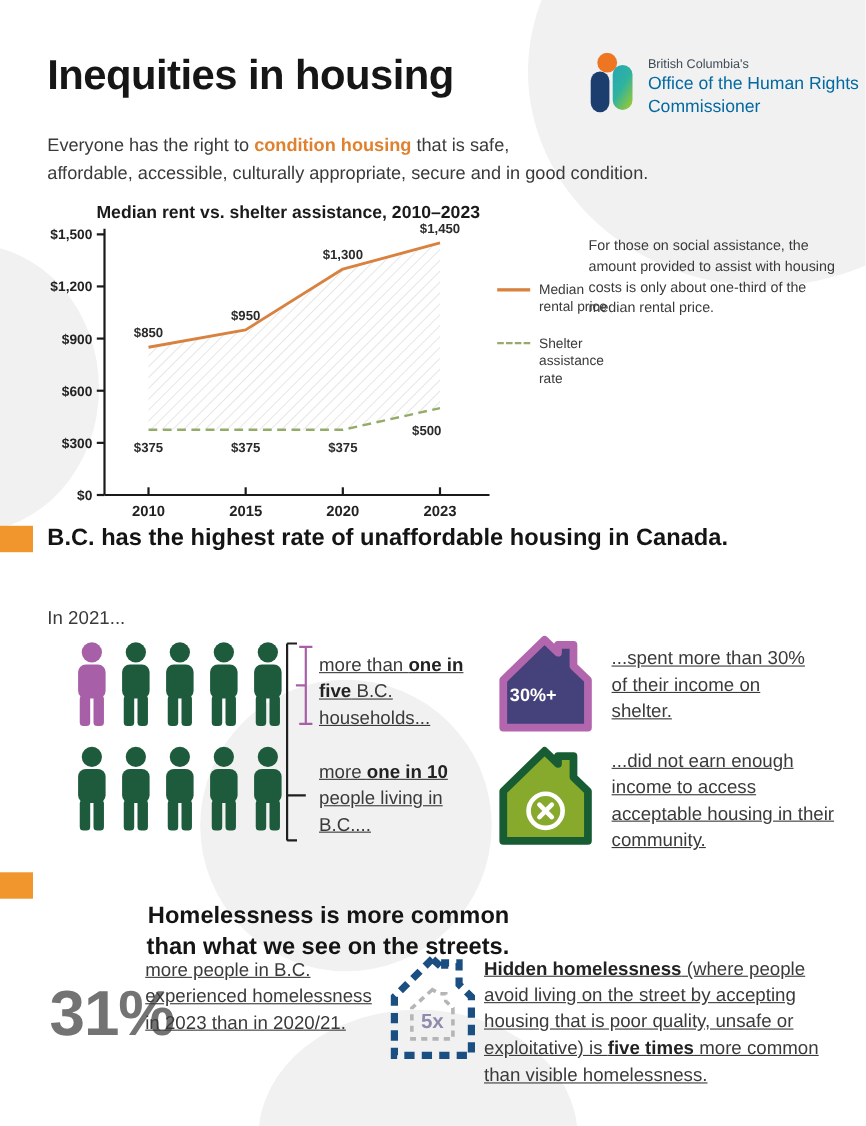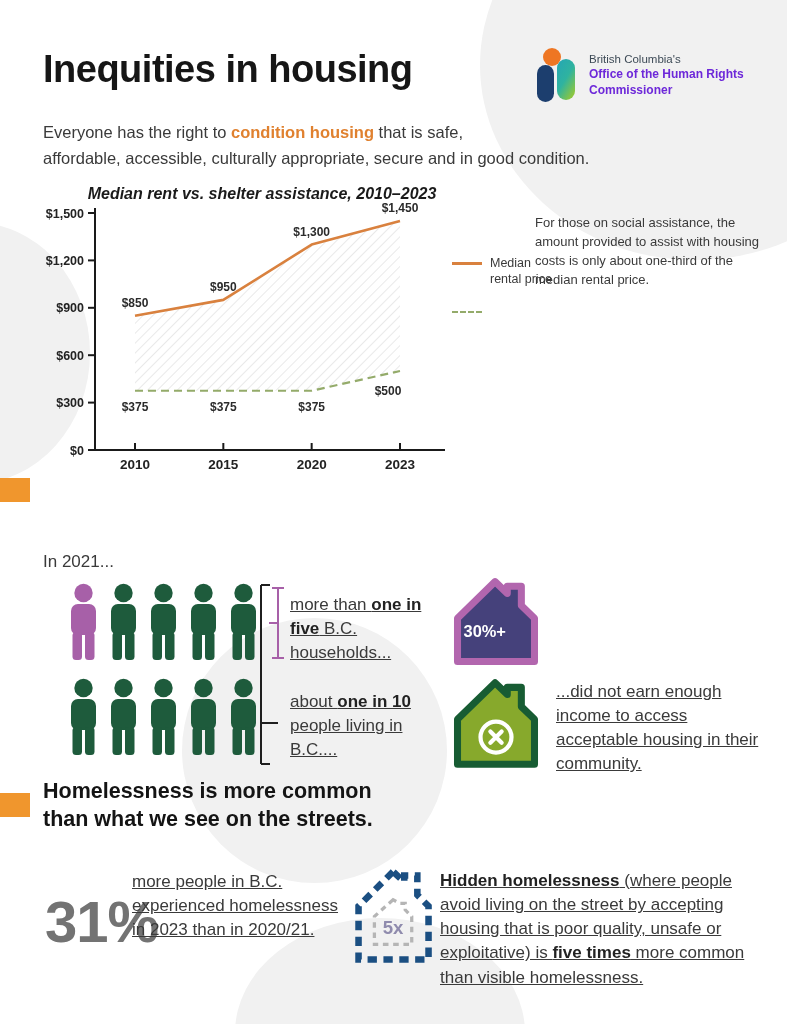--- a/index.html
+++ b/index.html
@@ -9,27 +9,27 @@
     background:#ffffff; overflow:hidden;
     font-family:"Liberation Sans", sans-serif; color:#3d3d3d;
   }
   .blob { position:absolute; background:#f1f1f1; border-radius:50%; }
   .abs { position:absolute; }
 
   h1.title { font-size:38px; font-weight:800; color:#161616; letter-spacing:-0.5px; }
 
   .logo-wrap { display:flex; gap:9px; align-items:flex-start; }
   .logo-text { font-size:11.5px; line-height:1.3; color:#3d4a56; padding-top:4px; }
-  .logo-text .b { font-weight:bold; color:#6d28d9; font-size:12px; }
+  .logo-text .b { font-weight:normal; color:#0369a1; font-size:16px; }
 
   .intro { font-size:16.5px; line-height:1.55; color:#3a3a3a; }
   .intro .hl { color:#e0812f; font-weight:bold; }
   .intro .l2 { display:block; }
 
-  .chart-title { font-size:16px; font-weight:bold; color:#1a1a1a; text-align:center; width:380px;font-style:italic; }
+  .chart-title { font-size:16px; font-weight:bold; color:#1a1a1a; text-align:center; width:380px; }
   svg text { font-family:"Liberation Sans", sans-serif; }
 
   .legend { display:flex; flex-direction:column; gap:16px; width:110px; }
   .legend-item { display:flex; gap:8px; }
   .legend-swatch { width:30px; flex:0 0 30px; height:0; margin-top:7px; }
   .legend-swatch.solid  { border-top:3px solid #d9813e; }
   .legend-swatch.dashed { border-top:2.5px dashed #94ab6a; }
   .legend-label { font-size:12.5px; line-height:1.3; color:#3a3a3a; width:68px; }
 
   .aside-text { font-size:13px; line-height:1.45; color:#3a3a3a; width:237px; }
@@ -125,26 +125,28 @@
         <text x="347.99" y="195" text-anchor="middle" font-size="12" font-weight="bold" fill="#2b2b2b">$500</text>
       </svg></div>
 
   <div class="legend abs" style="left:452px; top:255px;">
     <div class="legend-item">
       <div class="legend-swatch solid"></div>
       <div class="legend-label">Median rental price</div>
     </div>
     <div class="legend-item">
       <div class="legend-swatch dashed"></div>
+      <div class="legend-label">Shelter assistance rate</div>
     </div>
   </div>
 
   <p class="aside-text abs" style="left:535px; top:214px;">For those on social assistance, the amount provided to assist with housing costs is only about one-third of the median rental price.</p>
 
   <div class="bullet" style="top:478px;"></div>
+  <h2 class="sec-heading abs" style="left:43px; top:474px; width:700px;">B.C. has the highest rate of unaffordable housing in Canada.</h2>
   <p class="body-text abs" style="left:43px; top:550px;">In 2021...</p>
 
   <div class="people-row abs" id="people-row-1" style="left:65px; top:583px;">
       <svg width="37" height="78" viewBox="0 0 37 78">
     <circle cx="18.5" cy="10" r="9.2" fill="#a760a8"></circle>
     <rect x="6" y="21" width="25" height="31" rx="7" fill="#a760a8"></rect>
     <rect x="7.5" y="49" width="9.5" height="28" rx="3.5" fill="#a760a8"></rect>
     <rect x="20" y="49" width="9.5" height="28" rx="3.5" fill="#a760a8"></rect>
   </svg>
       <svg width="37" height="78" viewBox="0 0 37 78">
@@ -219,42 +221,43 @@
       <line x1="6" y1="2" x2="18" y2="2"></line>
       <line x1="6" y1="72" x2="18" y2="72"></line>
       <line x1="3" y1="37" x2="12" y2="37"></line>
     </g>
   </svg>
 
   <p class="caption abs" style="left:290px; top:593px; width:140px;">
     <span>more than </span><b>one in five</b><span> B.C. households...</span>
   </p>
   <p class="caption abs" style="left:290px; top:690px; width:140px;">
-    <span>about </span><b>one in 10</b><span> people living in B.C....</span>
+    <span>more </span><b>one in 10</b><span> people living in B.C....</span>
   </p>
 
   <div class="house-row abs" style="left:450px; top:575px;">
     <svg width="92" height="94" viewBox="0 0 98 100">
       <path d="M48 7 L8 46 L8 92 L90 92 L90 46 L76 32.5 L76 12 L61 12 L61 19.5 Z" fill="#45417b" stroke="#b266ae" stroke-width="7.5" stroke-linejoin="round"></path>
       <text x="37" y="66" text-anchor="middle" font-size="17.5" font-weight="bold" fill="#ffffff">30%+</text>
     </svg>
+    <p class="caption" style="width:190px; padding-top:12px;">...spent more than 30% of their income on shelter.</p>
   </div>
 
   <div class="house-row abs" style="left:450px; top:675px;">
     <svg width="92" height="97" viewBox="0 0 98 103">
       <path d="M48 8 L8 47 L8 95 L90 95 L90 47 L76 33.5 L76 13 L61 13 L61 20.5 Z" fill="#87a92c" stroke="#175c33" stroke-width="7.5" stroke-linejoin="round"></path>
       <circle cx="49" cy="66" r="16.5" fill="none" stroke="#ffffff" stroke-width="4.5"></circle>
       <line x1="43" y1="60" x2="55" y2="72" stroke="#ffffff" stroke-width="4.5" stroke-linecap="round"></line>
       <line x1="55" y1="60" x2="43" y2="72" stroke="#ffffff" stroke-width="4.5" stroke-linecap="round"></line>
     </svg>
     <p class="caption" style="width:215px; padding-top:5px;">...did not earn enough income to access acceptable housing in their community.</p>
   </div>
 
   <div class="bullet" style="top:793px;"></div>
-  <h2 class="sec-heading abs" style="left:43px; top:777px; width:420px;">
+  <h2 class="sec-heading abs" style="left:43px; top:818px; width:420px;text-align:right;">
     <span>Homelessness is more common</span><br>
     <span>than what we see on the streets.</span>
   </h2>
 
   <div class="stat-number abs" style="left:45px; top:888px;">31%</div>
   <p class="caption abs" style="left:132px; top:870px; width:212px;">more people in B.C. experienced homelessness in 2023 than in 2020/21.</p>
 
   <svg class="abs" style="left:352px; top:866px;" width="84" height="100" viewBox="0 0 90 107">
     <path d="M44 6 L7 43 L7 100 L82 100 L82 43 L70 31 L70 10 L56 10 L56 17 Z" fill="none" stroke="#1b4f82" stroke-width="7" stroke-dasharray="10 7"></path>
     <path d="M44 36 L24 54 L24 84 L64 84 L64 54 L57 47 L57 40 L51 40 Z" fill="none" stroke="#b5b5b5" stroke-width="3.5" stroke-dasharray="6 5"></path>

